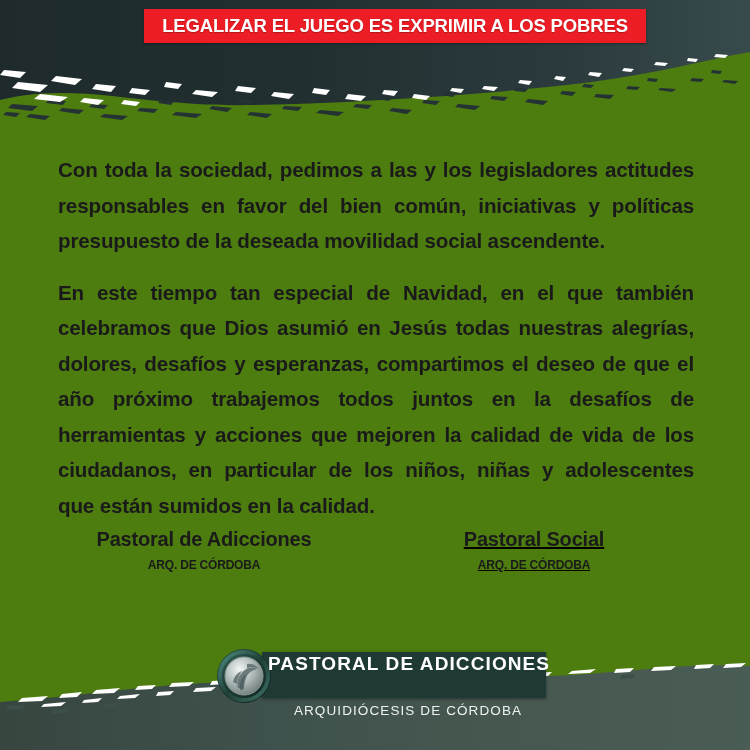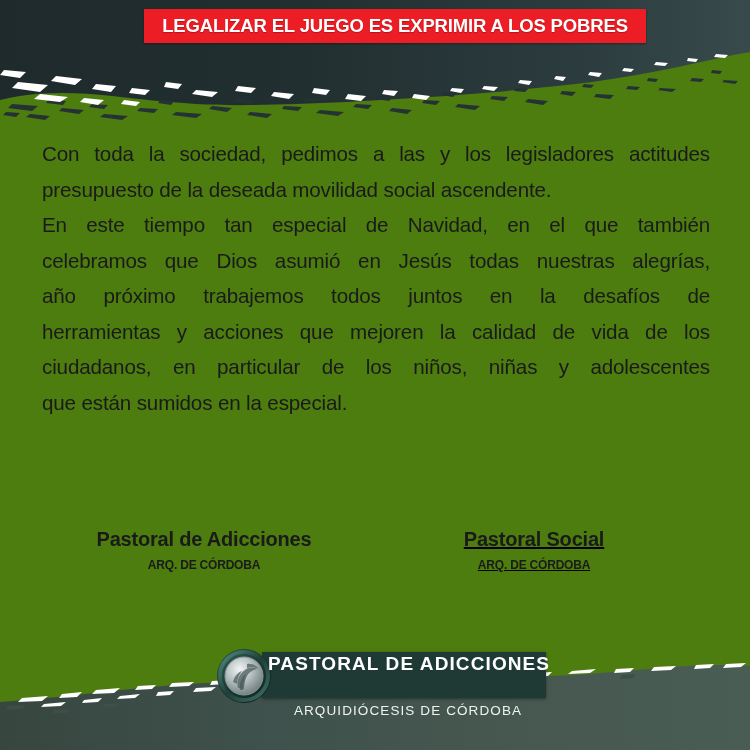--- a/index.html
+++ b/index.html
@@ -62,25 +62,25 @@
   }
 
   
   .body-copy {
     position: absolute;
     top: 136px;
     left: 42px;
     width: 668px;
   }
   .para {
-    margin: 0;
+    margin: 16px;
     color: #1a1a1a;
     font-family: "Liberation Sans", sans-serif;
     font-size: 20.6px;
-    font-weight: 400;
+    font-weight: 700;
     line-height: 35.5px;
     text-align: justify;
     text-justify: inter-word;
     letter-spacing: -0.15px;
   }
   .para.p2 { margin-top: 0px; }
 
   
   .para > .line {
     display: block;
@@ -286,30 +286,32 @@
   </div>
 
   <div class="headline-banner">
     <span class="headline-text">LEGALIZAR EL JUEGO ES EXPRIMIR A LOS POBRES</span>
   </div>
 
   <div class="body-copy">
 
     <p class="para p1">
       <span class="line">Con toda la sociedad, pedimos a las y los legisladores actitudes</span>
+      <span class="line">responsables en favor del bien común, iniciativas y políticas</span>
       <span class="line loose">presupuesto de la deseada movilidad social ascendente.</span>
     </p>
 
     <p class="para p2">
       <span class="line">En este tiempo tan especial de Navidad, en el que también</span>
       <span class="line">celebramos que Dios asumió en  Jesús todas nuestras alegrías,</span>
+      <span class="line">dolores, desafíos y esperanzas, compartimos el deseo de que  el</span>
       <span class="line">año próximo trabajemos todos juntos en la desafíos de</span>
       <span class="line">herramientas y acciones que  mejoren la calidad de vida de los</span>
       <span class="line">ciudadanos, en particular de los niños, niñas y  adolescentes</span>
-      <span class="line loose">que están sumidos en la especial.</span>
+      <span class="line loose">que están sumidos en la calidad.</span>
     </p>
 
   </div>
 
   <div class="signatures">
     <div class="sig sig-left">
       <span class="sig-name">Pastoral de Adicciones</span>
       <span class="sig-org">ARQ. DE CÓRDOBA</span>
     </div>
     <div class="sig sig-right">

